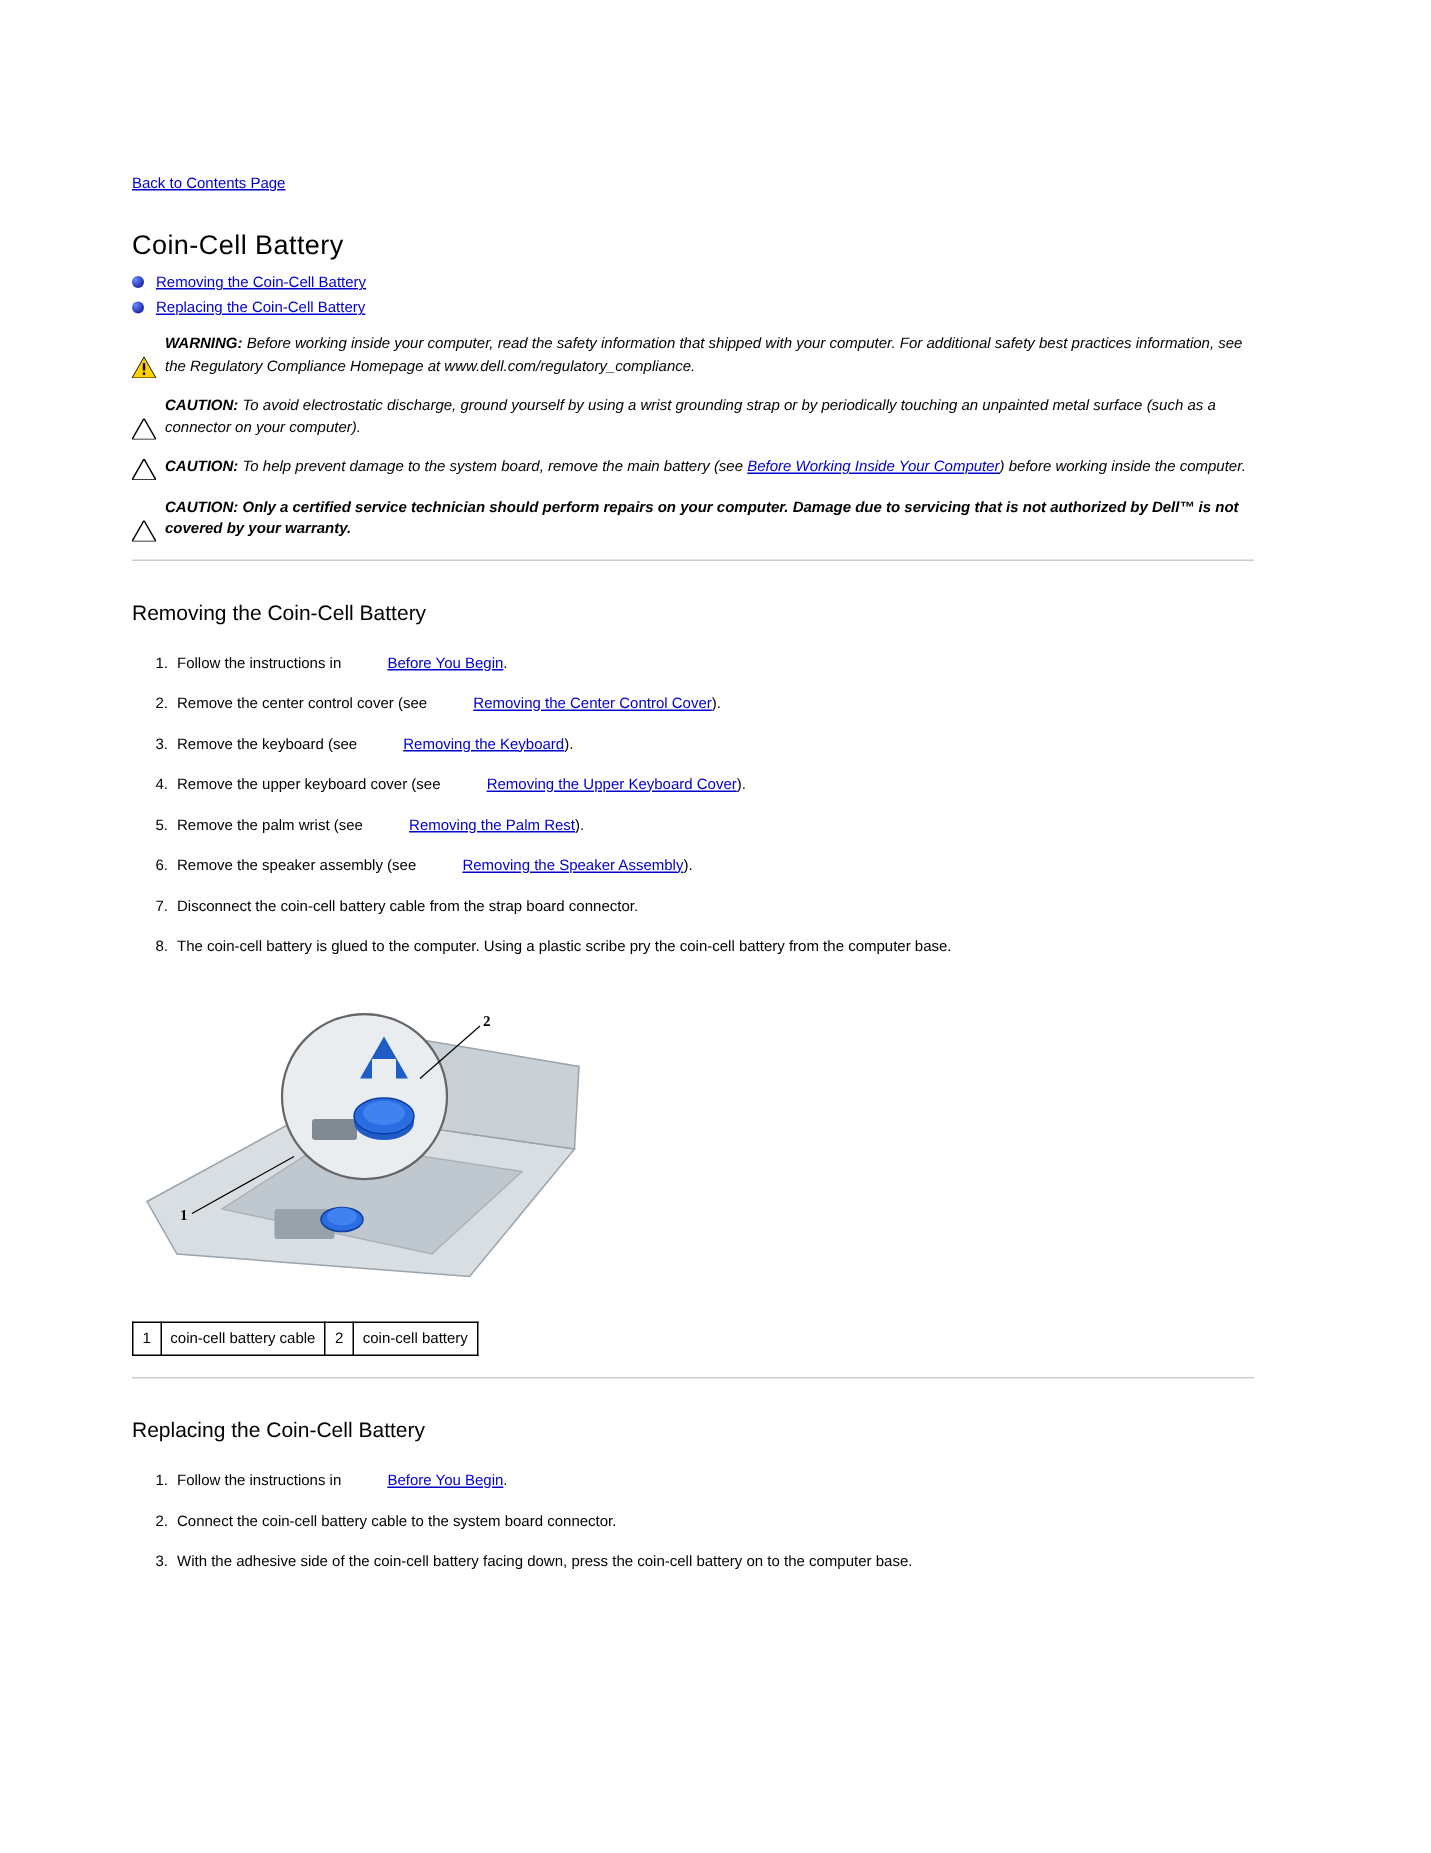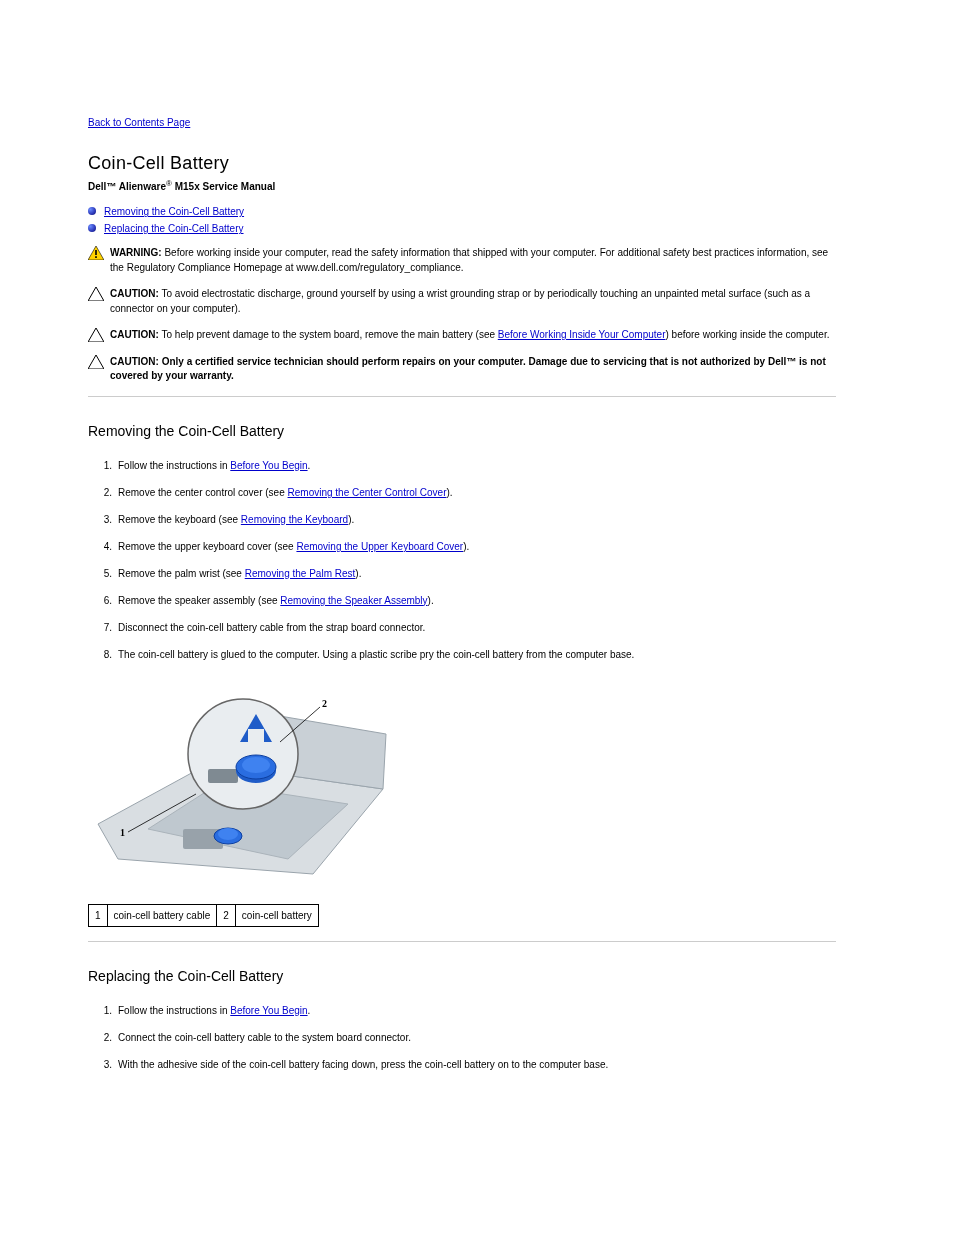--- a/index.html
+++ b/index.html
@@ -59,22 +59,23 @@
   height: 8px;
   border-radius: 50%;
   background: radial-gradient(circle at 30% 30%, #6a8bff 0%, #2c38b8 60%, #0a0a6a 100%);
 }
 ul.bullets a {
   color: #0000cc;
   text-decoration: underline;
 }
 .notice-row {
   display: flex;
-  align-items: flex-start;
+  align-items: flex-end;
   margin: 5px 0 12px 0;
+  font-style: italic;
 }
 .icon-col {
   width: 22px;
   flex: 0 0 22px;
 }
 .warn-icon svg, .caution-icon svg {
   display: block;
 }
 .notice-text {
   flex: 1;
@@ -99,21 +100,21 @@
   font-size: 10px;
   line-height: 1.5;
 }
 .step .num {
   width: 24px;
   flex: 0 0 24px;
   text-align: right;
   padding-right: 6px;
 }
 .step .txt { flex: 1; }
-.step .txt a { color: #0000cc; text-decoration: underline; }
+.step .txt a { color: #0000cc; text-decoration: underline; margin-left: 28px; }
 .figure-wrap { margin: 10px 0 10px 0; }
 .figure-wrap svg { display: block; }
 table.callout {
   border-collapse: collapse;
   margin: 8px 0 14px 0;
   font-size: 10px;
 }
 table.callout td {
   border: 1px solid #000;
   padding: 3px 6px;
@@ -123,23 +124,20 @@
 </head>
 <body>
 
 <div class="page">
 
   <div>
     <a class="contents-link" href="#">Back to Contents Page</a>
   </div>
 
   <h2 class="section-title">Coin-Cell Battery</h2>
-  <div class="service-manual">
-    <b>Dell™ Alienware</b><span class="reg">®</span> <b>M15x Service Manual</b>
-  </div>
 
   <ul class="bullets">
     <li>
       <a href="#">Removing the Coin-Cell Battery</a>
     </li>
     <li>
       <a href="#">Replacing the Coin-Cell Battery</a>
     </li>
   </ul>
 

